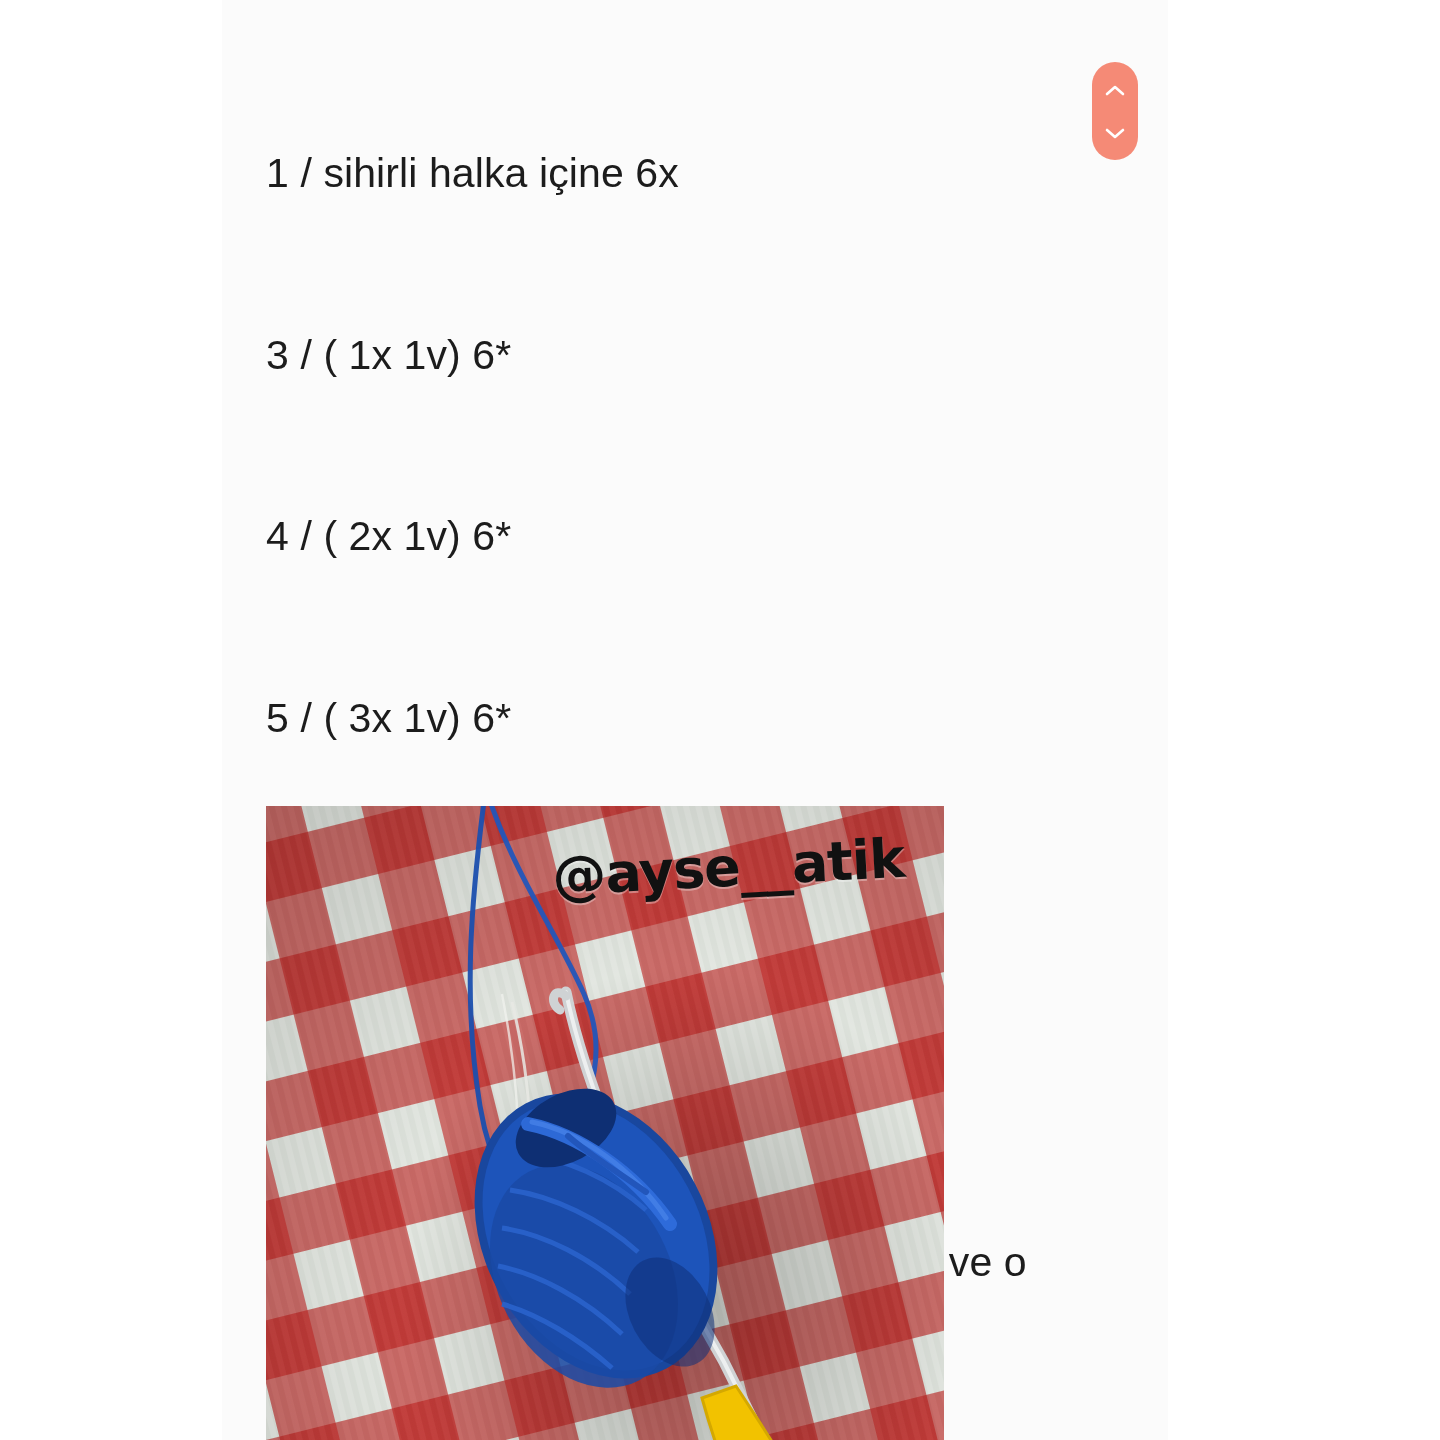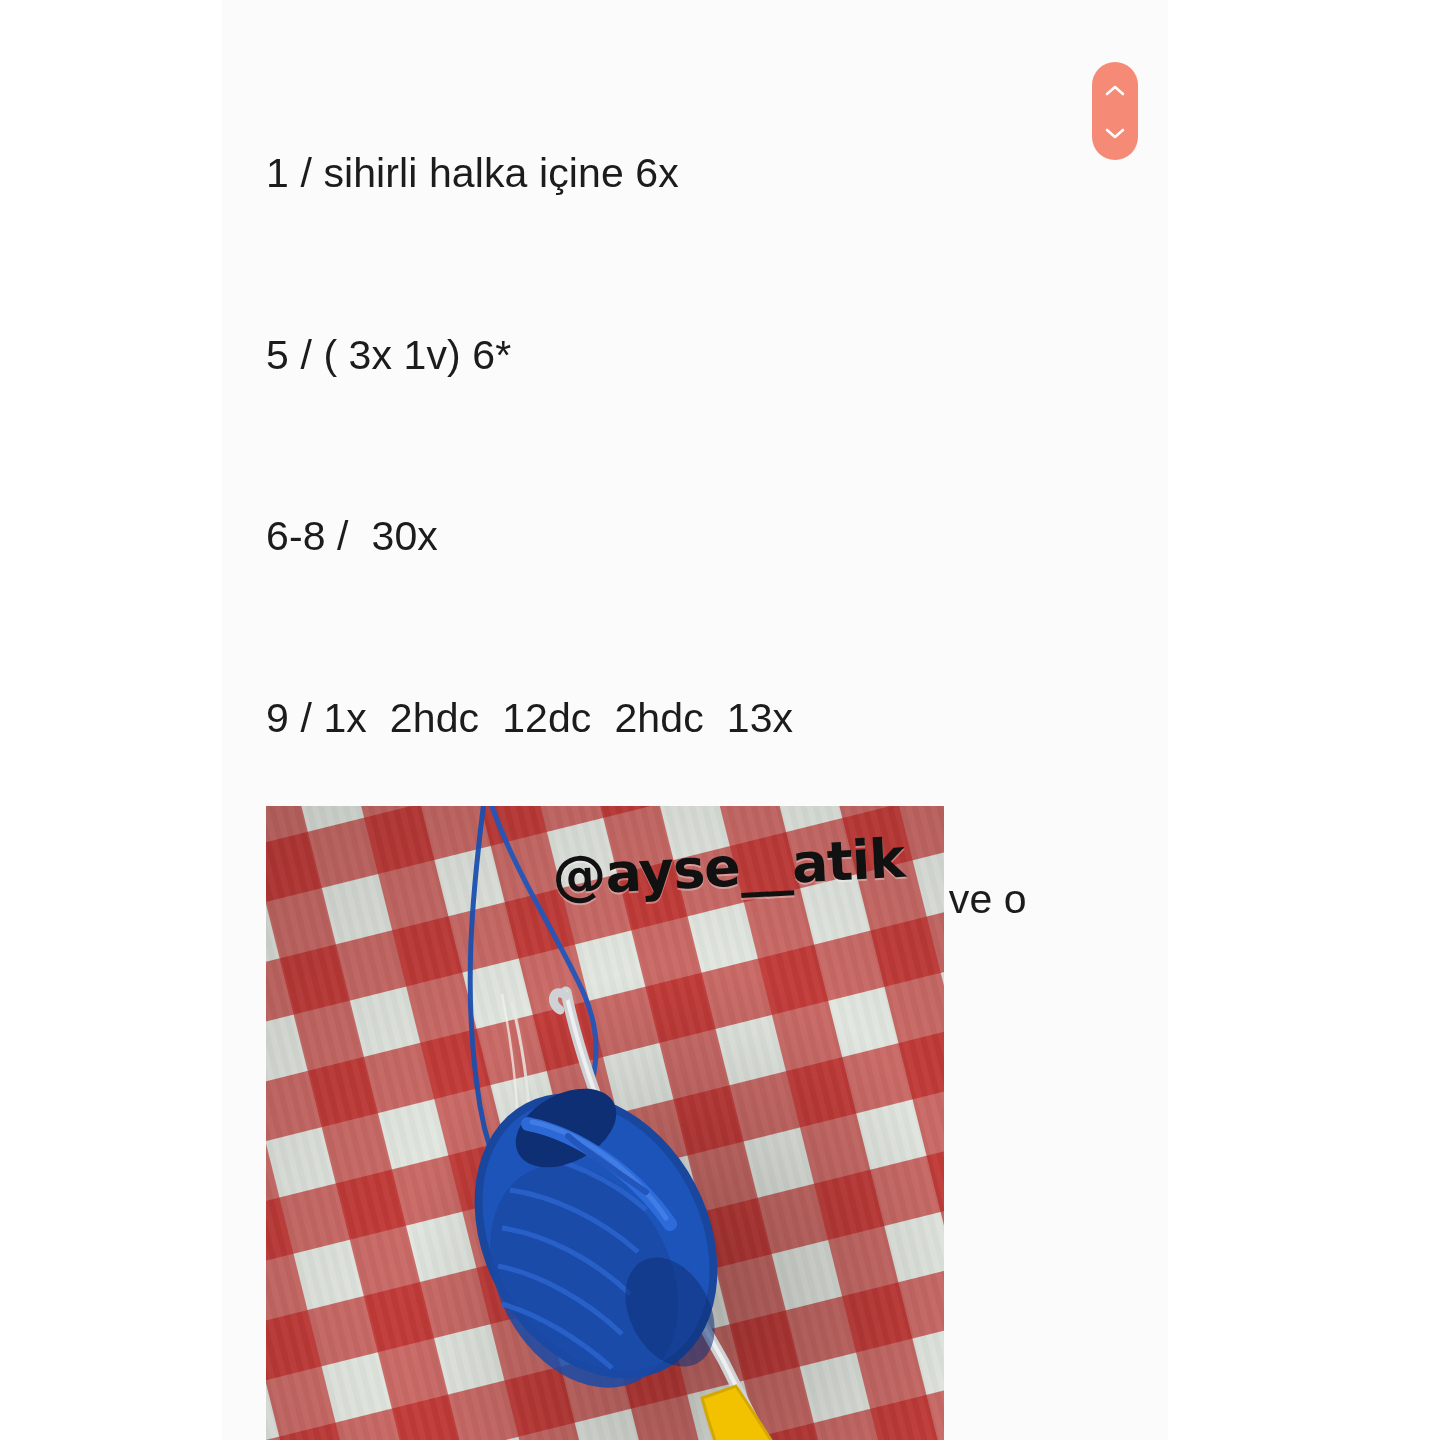--- a/index.html
+++ b/index.html
@@ -141,20 +141,22 @@
 
 <div id="page">
 
   <div class="bar-left"></div>
   <div class="bar-right"></div>
 
   <div class="content-column">
 
     <div class="text-block">
       <span class="text-line">1 / sihirli halka içine 6x</span>
+      <span class="text-line">3 / ( 1x 1v) 6*</span>
+      <span class="text-line">4 / ( 2x 1v) 6*</span>
       <span class="text-line">5 / ( 3x 1v) 6*</span>
       <span class="text-line">6-8 /  30x</span>
       <span class="text-line">9 / 1x  2hdc  12dc  2hdc  13x</span>
       <span class="text-line">10/ sıra basından 18 ilmek sayıyoruz ve o</span>
       
       
       
       
     </div>
 

